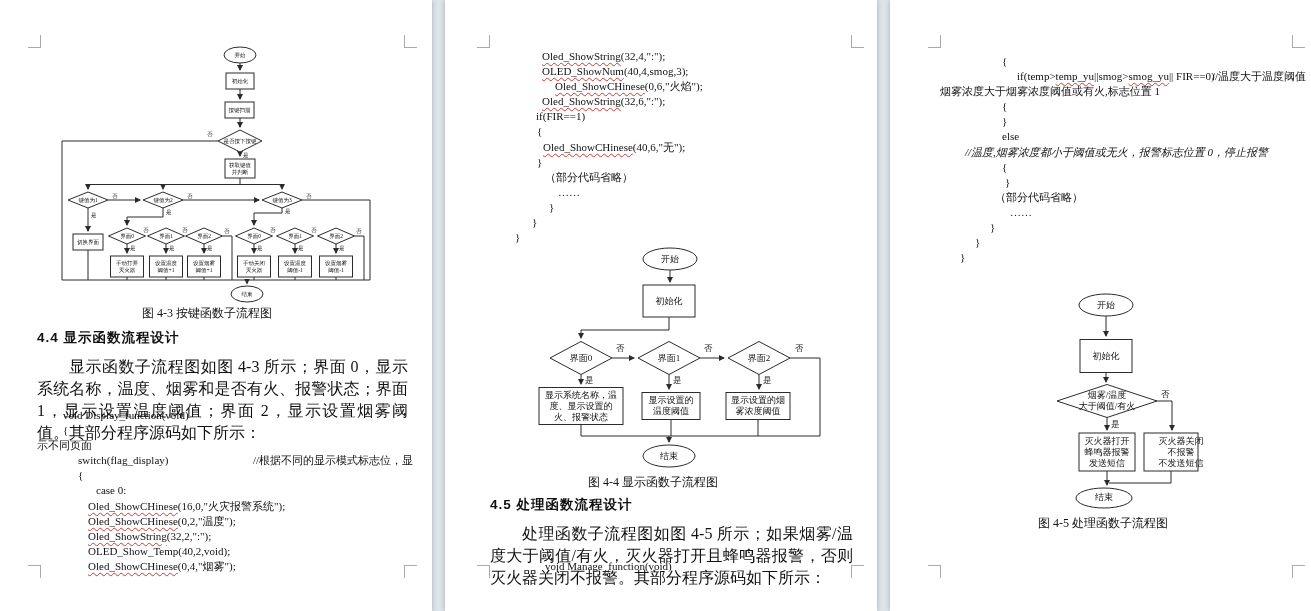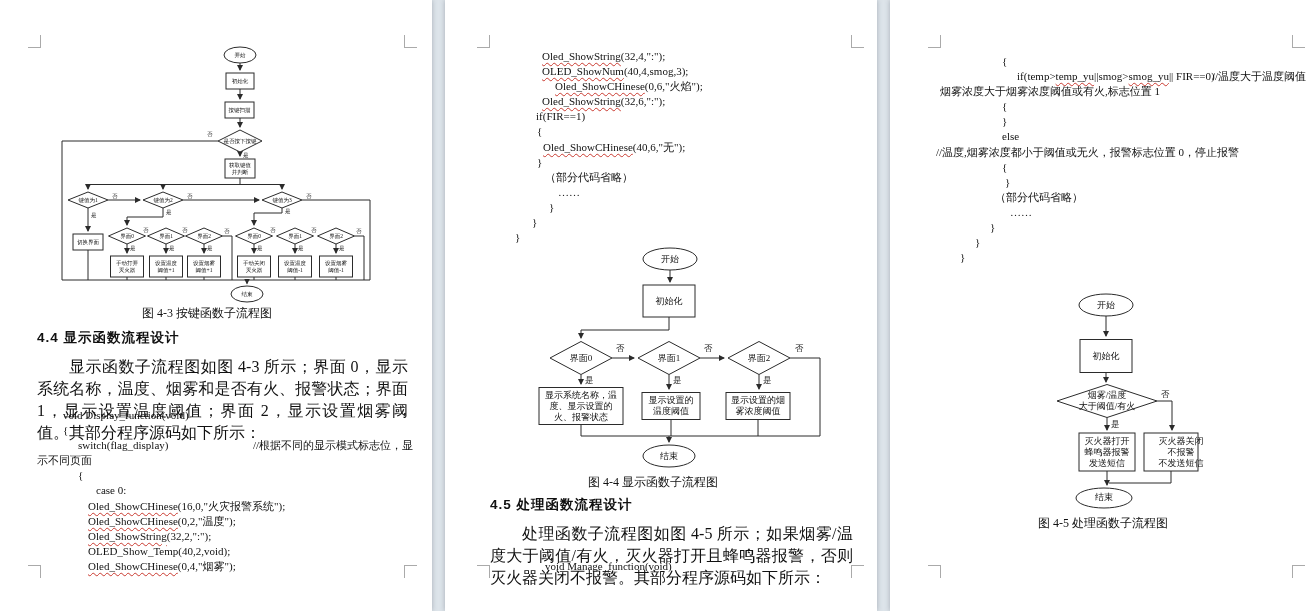--- a/index.html
+++ b/index.html
@@ -151,22 +151,22 @@
   <span class="bl1" style="left:257px;top:245px">是</span>
   <span class="bl1" style="left:298px;top:245px">是</span>
   <span class="bl1" style="left:339px;top:245px">是</span>
 
   <div class="fig-caption" style="left:87px;top:305px;width:240px">图 4-3  按键函数子流程图</div>
   <div class="section-heading" style="left:37px;top:329px">4.4 显示函数流程设计</div>
   <div class="para" style="left:37px;top:356px;width:371px">显示函数子流程图如图 4-3 所示；界面 0，显示系统名称，温度、烟雾和是否有火、报警状态；界面 1，显示设置温度阈值；界面 2，显示设置烟雾阈值。其部分程序源码如下所示：</div>
   <div class="code-block" style="top:408px">
       <div class="code-line" style="padding-left: 63px;"><span>void Display_function(void)</span></div>
       <div class="code-line" style="padding-left: 63px;"><span>{</span></div>
+      <div class="code-line" style="padding-left: 37px;"><span>示不同页面</span></div>
       <div class="code-line" style="padding-left: 78px;"><span>switch(flag_display)</span><span class="code-comment" style="left: 253px;">//根据不同的显示模式标志位，显</span></div>
-      <div class="code-line" style="padding-left: 37px;"><span>示不同页面</span></div>
       <div class="code-line" style="padding-left: 78px;"><span>{</span></div>
       <div class="code-line" style="padding-left: 96px;"><span>case 0:</span></div>
       <div class="code-line" style="padding-left: 88px;"><span class="wavy">Oled_ShowCHinese</span><span>(16,0,"火灾报警系统");</span></div>
       <div class="code-line" style="padding-left: 88px;"><span class="wavy">Oled_ShowCHinese</span><span>(0,2,"温度");</span></div>
       <div class="code-line" style="padding-left: 88px;"><span class="wavy">Oled_ShowString</span><span>(32,2,":");</span></div>
       <div class="code-line" style="padding-left: 88px;"><span>OLED_Show_Temp(40,2,void);</span></div>
       <div class="code-line" style="padding-left: 88px;"><span class="wavy">Oled_ShowCHinese</span><span>(0,4,"烟雾");</span></div>
     </div>
 </div>
 
@@ -254,21 +254,21 @@
   <div class="crop bl" style="left:38px;top:565px"></div>
   <div class="crop br" style="left:402px;top:565px"></div>
 
   <div class="code-block" style="top:54px">
       <div class="code-line" style="padding-left: 112px;"><span>{</span></div>
       <div class="code-line" style="padding-left: 127px;"><span>if(temp&gt;</span><span class="wavy">temp_yu</span><span>||smog&gt;</span><span class="wavy">smog_yu</span><span>|| FIR==0)</span><span class="code-comment" style="left: 322px;">//温度大于温度阈值</span></div>
       <div class="code-line" style="padding-left: 50px;"><span>烟雾浓度大于烟雾浓度阈值或有火,标志位置 1</span></div>
       <div class="code-line" style="padding-left: 112px;"><span>{</span></div>
       <div class="code-line" style="padding-left: 112px;"><span>}</span></div>
       <div class="code-line" style="padding-left: 112px;"><span>else</span></div>
-      <div class="code-line" style="padding-left: 46px;"><span>//温度,烟雾浓度都小于阈值或无火，报警标志位置 0，停止报警</span></div>
+      <div class="code-line" style="padding-left: 75px; font-style: italic;"><span>//温度,烟雾浓度都小于阈值或无火，报警标志位置 0，停止报警</span></div>
       <div class="code-line" style="padding-left: 112px;"><span>{</span></div>
       <div class="code-line" style="padding-left: 115px;"><span>}</span></div>
       <div class="code-line" style="padding-left: 105px;"><span>（部分代码省略）</span></div>
       <div class="code-line" style="padding-left: 120px;"><span>……</span></div>
       <div class="code-line" style="padding-left: 100px;"><span>}</span></div>
       <div class="code-line" style="padding-left: 85px;"><span>}</span></div>
       <div class="code-line" style="padding-left: 70px;"><span>}</span></div>
     </div>
 
   <svg class="chart" width="421" height="611" viewBox="0 0 421 611">

